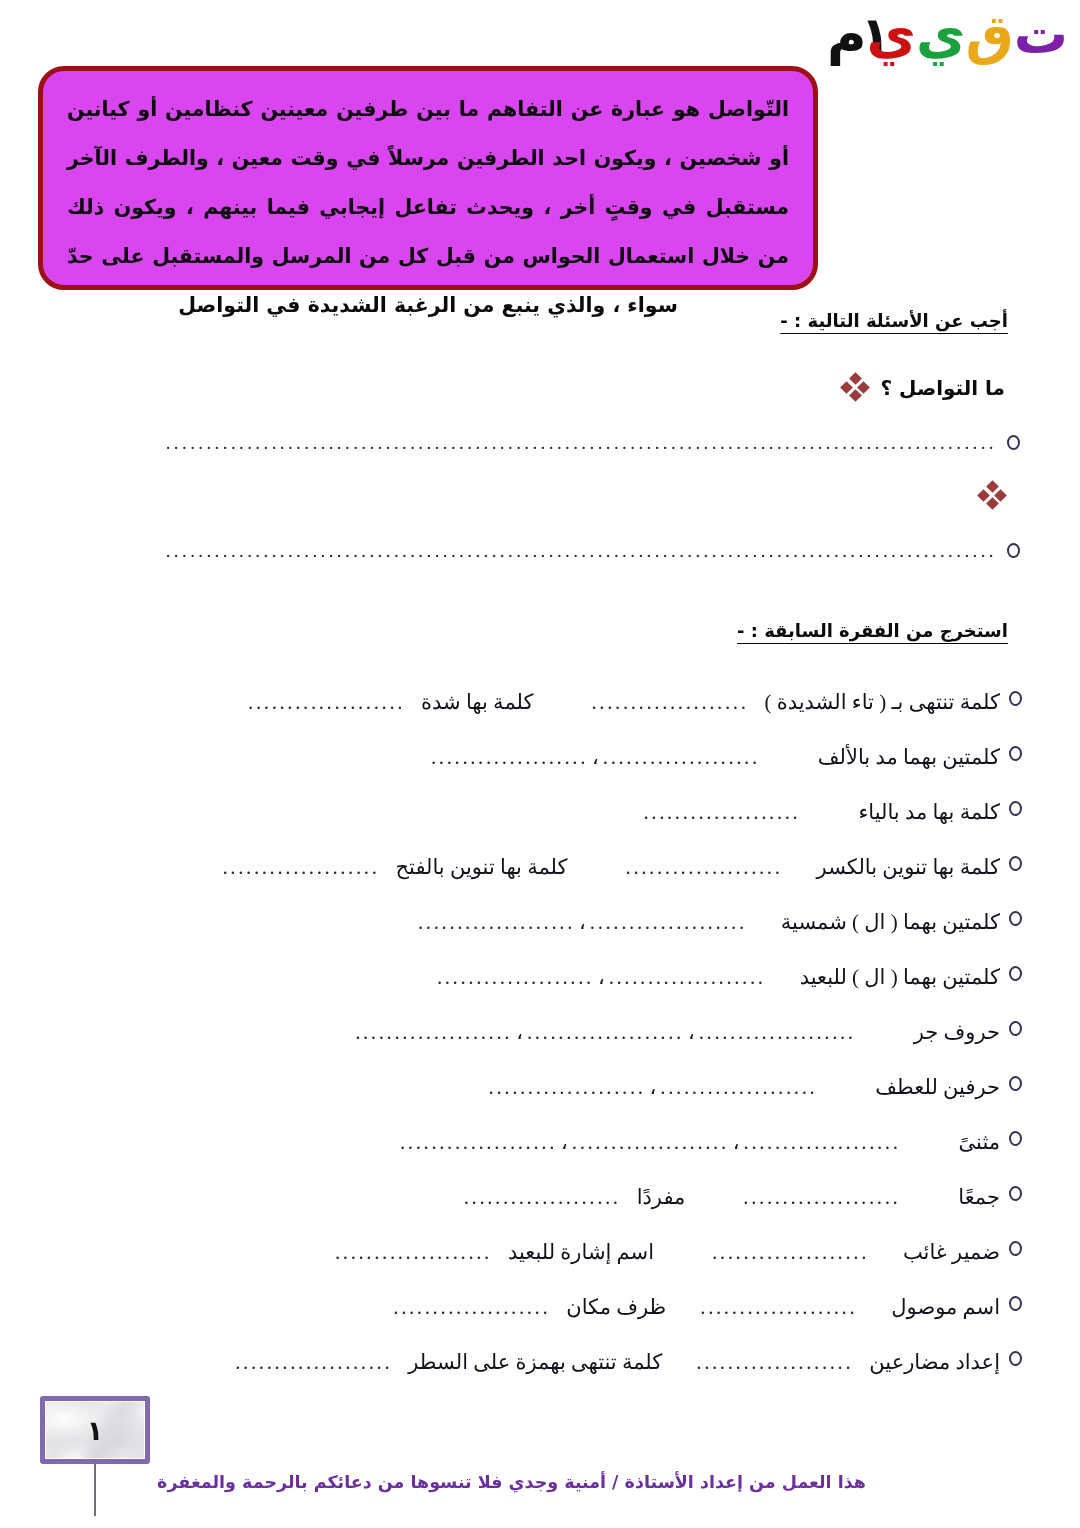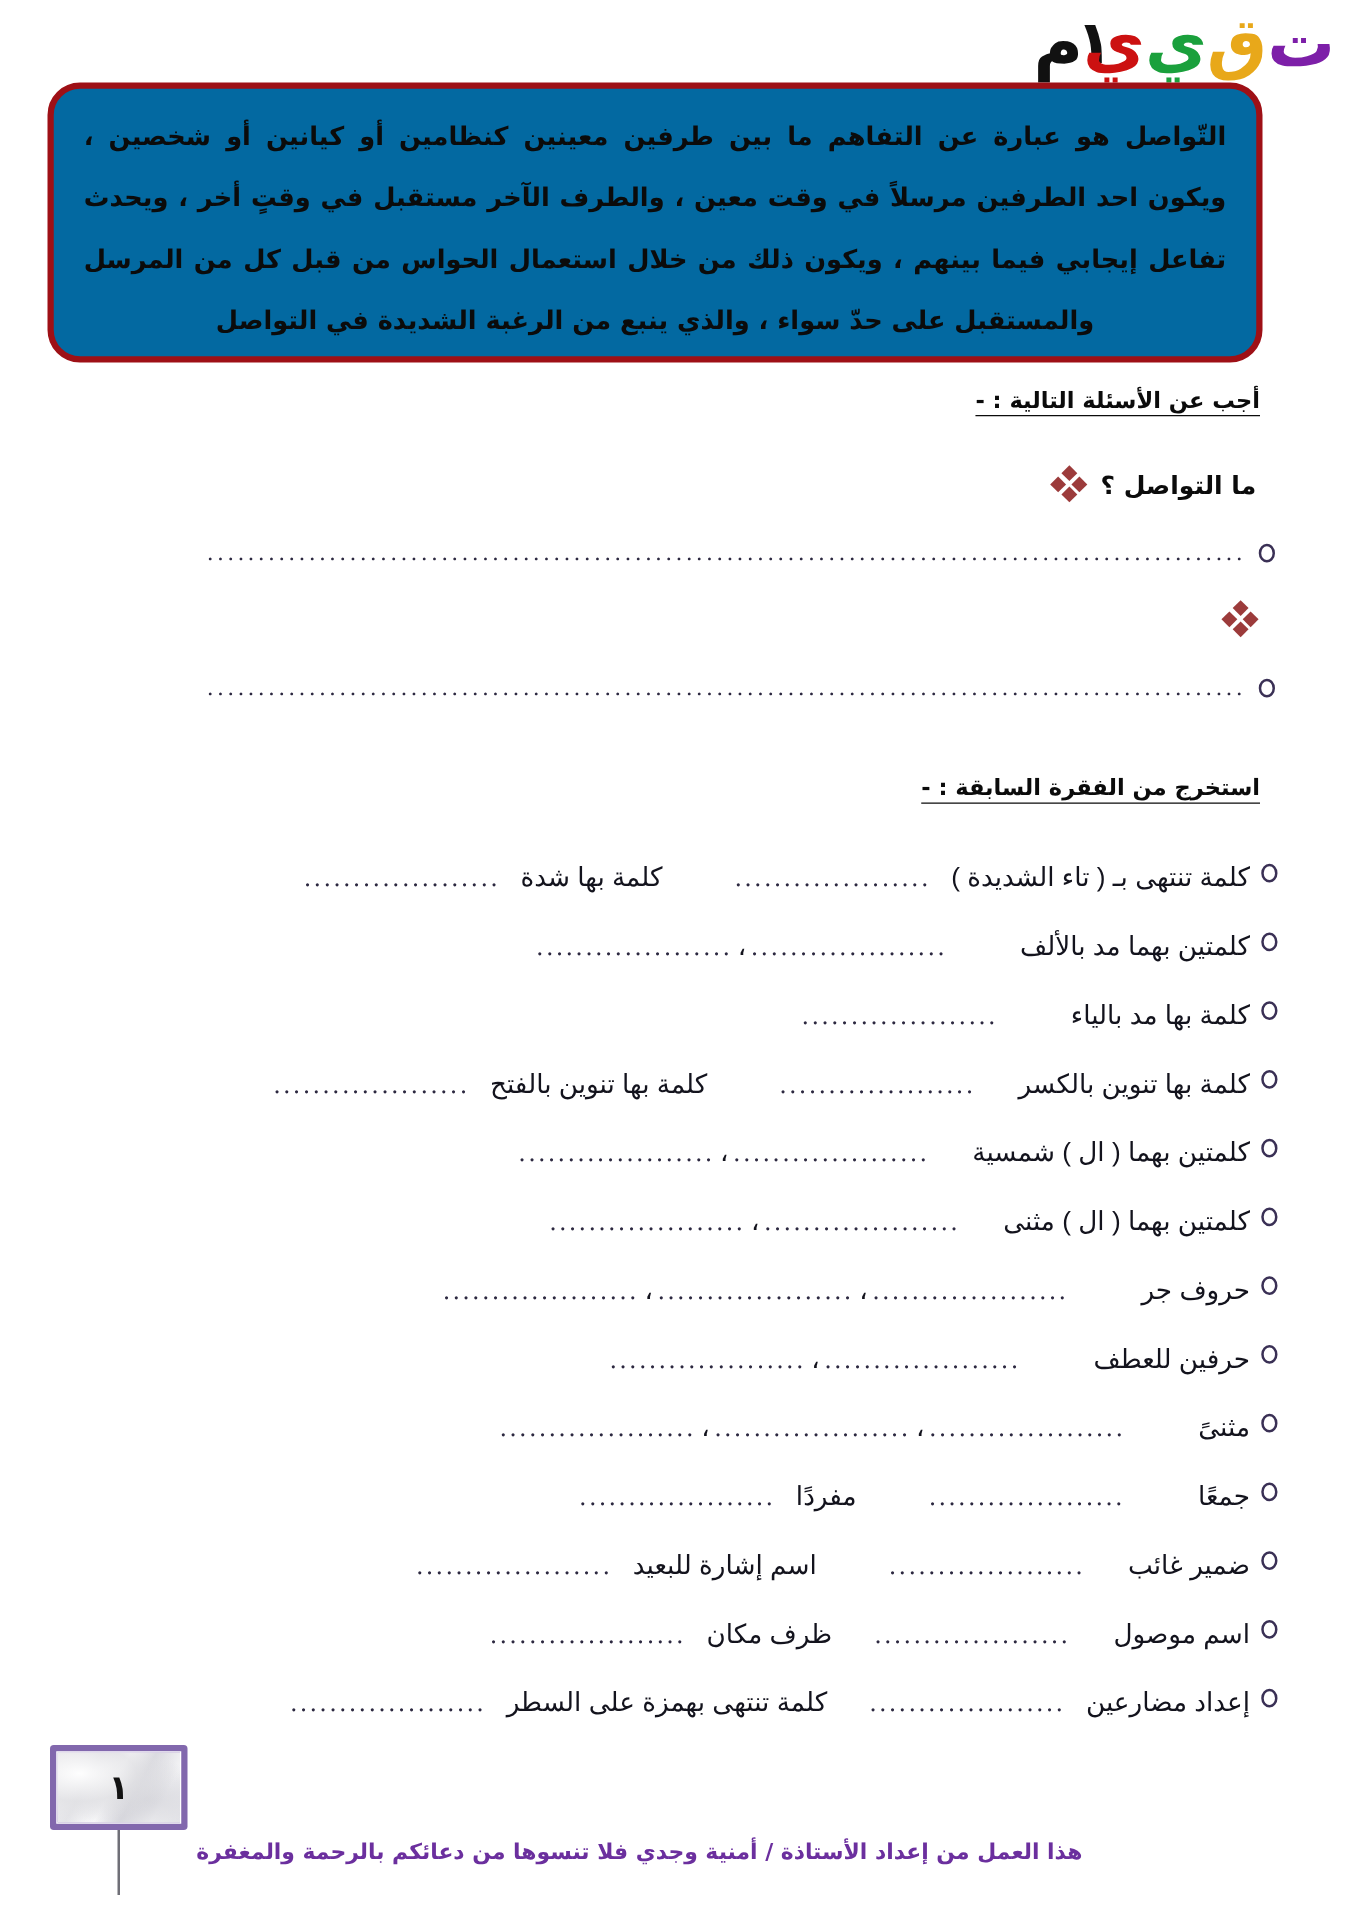--- a/index.html
+++ b/index.html
@@ -43,26 +43,26 @@
     font-weight: bold;
     color: #111111;
     font-family: "DejaVu Sans", "Liberation Sans", sans-serif;
   }
 
   
   .para-box {
     position: absolute;
     top: 66px;
     left: 38px;
-    width: 972px;
+    width: 780px;
     height: 224px;
     border: 5px solid #9e1016;
     border-radius: 26px;
     box-sizing: border-box;
-    background: #0369a1;
+    background: #d946ef;
     direction: rtl;
   }
   .para-box-inner {
     padding: 14px 24px 10px 24px;
     font-family: "DejaVu Sans", "Liberation Sans", sans-serif;
     font-weight: bold;
     font-size: 20.5px;
     line-height: 49px;
     color: #0b0b0b;
     text-align: justify;
@@ -164,21 +164,21 @@
     direction: rtl;
     height: 55px;
     white-space: nowrap;
   }
   .ex-row .ring {
     position: relative;
     top: -3px;
     margin-left: 9px;
   }
   .ex-label {
-    font-family: Liberation Sans, sans-serif;
+    font-family: Liberation Serif, serif;
     font-size: 21px;
     color: #13131d;
     white-space: nowrap;
   }
   .dots-seg {
     font-family: "Liberation Serif", "DejaVu Serif", serif;
     font-size: 21px;
     letter-spacing: 2.6px;
     color: #2c2840;
     white-space: nowrap;
@@ -339,21 +339,21 @@
     <div class="ex-row">
       <span class="ring"></span>
       <span class="ex-label">كلمتين بهما ( ال ) شمسية</span>
       <span class="sp-md"></span>
       <span class="dots-seg">....................</span>
       <span class="comma-sep">،</span>
       <span class="dots-seg">....................</span>
     </div>
     <div class="ex-row">
       <span class="ring"></span>
-      <span class="ex-label">كلمتين بهما ( ال ) مثنى</span>
+      <span class="ex-label">كلمتين بهما ( ال ) للبعيد</span>
       <span class="sp-md"></span>
       <span class="dots-seg">....................</span>
       <span class="comma-sep">،</span>
       <span class="dots-seg">....................</span>
     </div>
     <div class="ex-row">
       <span class="ring"></span>
       <span class="ex-label">حروف جر</span>
       <span class="sp-lg"></span>
       <span class="dots-seg">....................</span>

